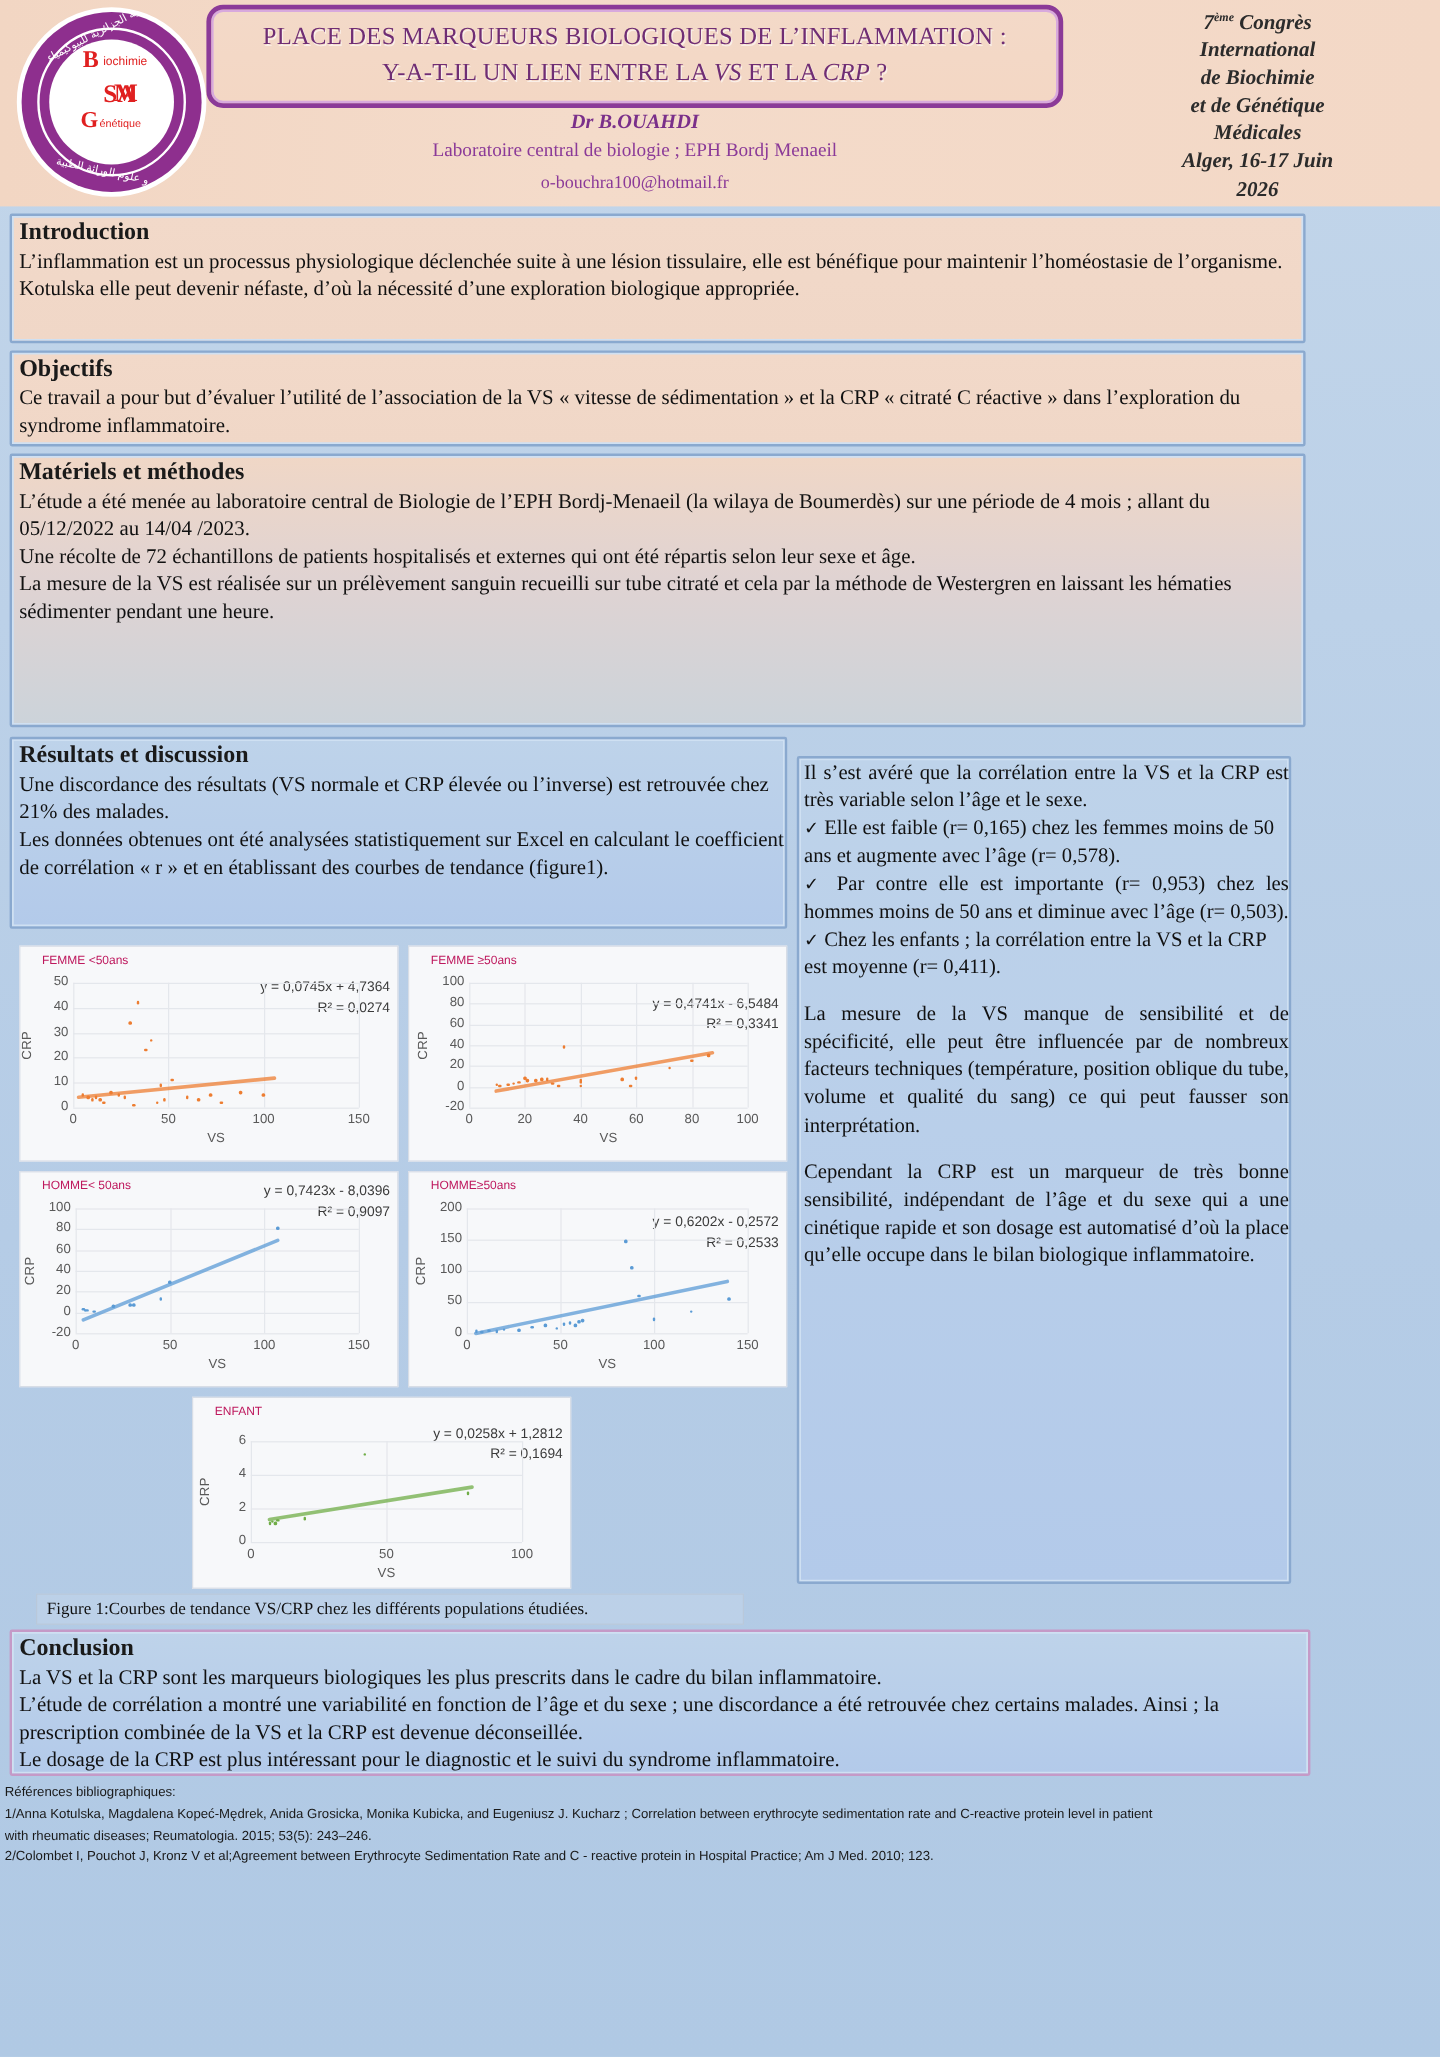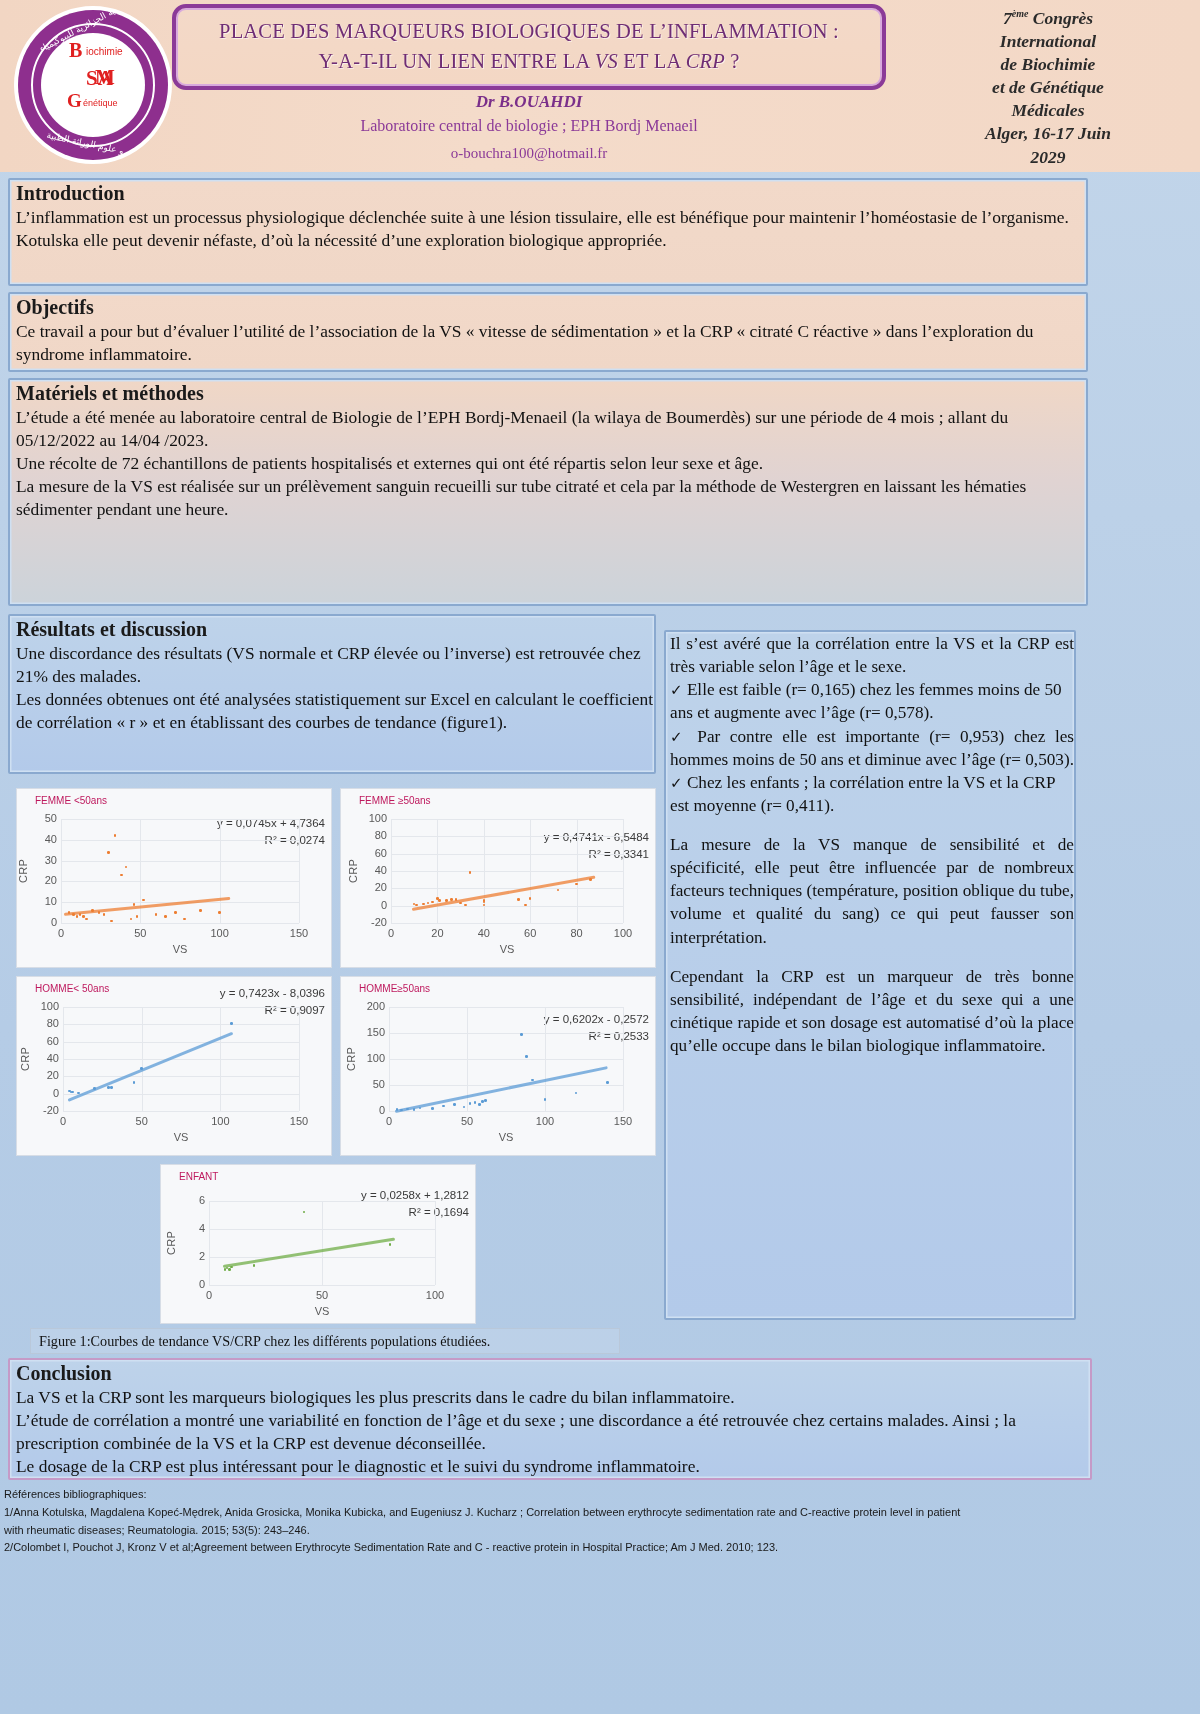--- a/index.html
+++ b/index.html
@@ -157,21 +157,21 @@
     <div class="affil">Laboratoire central de biologie ; EPH Bordj Menaeil</div>
     <div class="email">o-bouchra100@hotmail.fr</div>
 
     <div class="congress">
       <div><span>7</span><sup>ème</sup><span> Congrès</span></div>
       <div>International</div>
       <div>de Biochimie</div>
       <div>et de Génétique</div>
       <div>Médicales</div>
       <div>Alger, 16-17 Juin</div>
-      <div>2029</div>
+      <div>2026</div>
     </div>
   </div>
 
   <div class="sec sec-peach" id="sec-intro">
     <h2>Introduction</h2>
     <p>L’inflammation est un processus physiologique déclenchée suite à une lésion tissulaire, elle est bénéfique pour maintenir l’homéostasie de l’organisme.</p>
     <p>Kotulska elle peut devenir néfaste, d’où la nécessité d’une exploration biologique appropriée.</p>
   </div>
 
   <div class="sec sec-peach" id="sec-obj">

